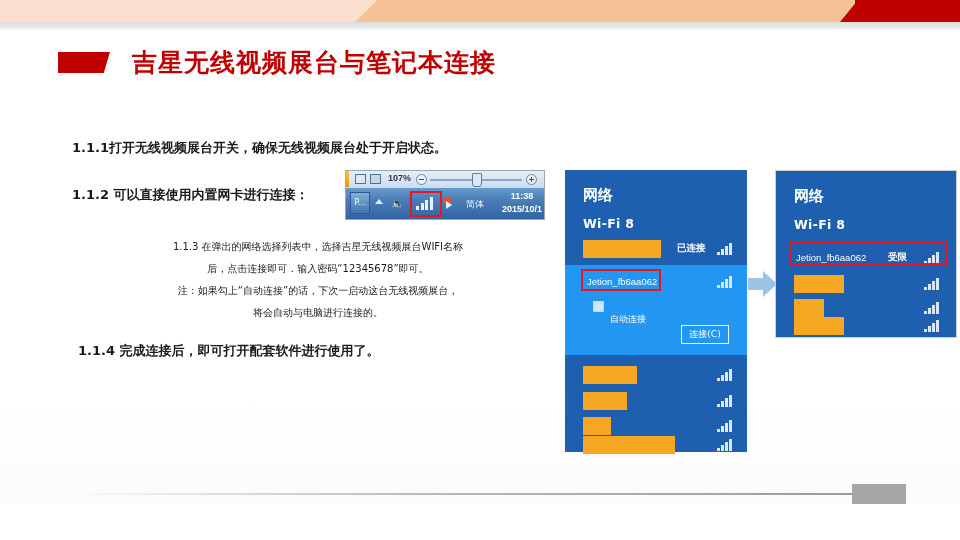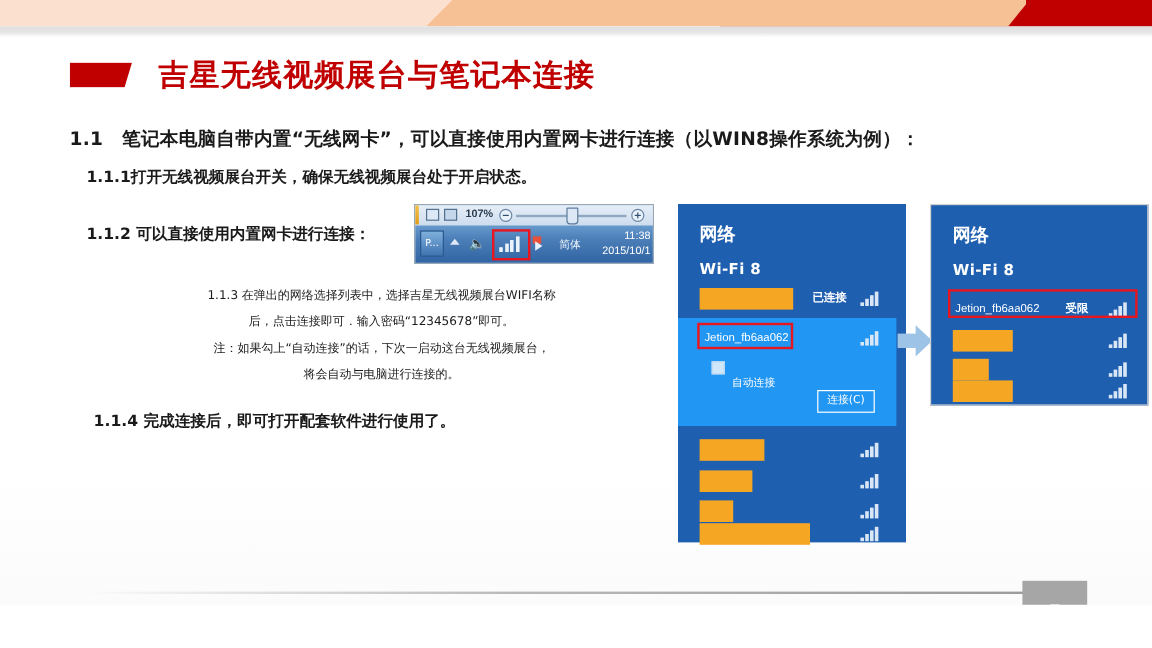--- a/index.html
+++ b/index.html
@@ -86,28 +86,28 @@
   .tb-sig span:nth-child(1){ left:0;  height:4px; }
   .tb-sig span:nth-child(2){ left:4.5px; height:7px; }
   .tb-sig span:nth-child(3){ left:9px; height:10px; }
   .tb-sig span:nth-child(4){ left:13.5px; height:13px; }
   .tb-flag { position: absolute; left: 98px; top: 9px; width: 10px; height: 12px; }
   .tb-flag .f { position: absolute; left:0; top:0; width: 7px; height: 6px; background: #e8503a; }
   .tb-flag .p { position: absolute; left:2px; top:4px; width: 0; height:0;
                 border-left: 6px solid #e9f1fa; border-top: 4px solid transparent;
                 border-bottom: 4px solid transparent; }
   .tb-ime { position: absolute; left: 120px; top: 10px; font-size: 9px; color: #f0f6fc; }
-  .tb-time { position: absolute; right: 4px; top: 2px; text-align: right; font-size: 9px;
-             color: #ffffff; font-weight: normal; line-height: 13px;
+  .tb-time { position: absolute; right: 4px; top: 2px; text-align: center; font-size: 9px;
+             color: #ffffff; font-weight: bold; line-height: 13px;
              font-family: "Liberation Sans", sans-serif; }
   .tb-hl { position: absolute; left: 64px; top: 20px; width: 32px; height: 26px;
            border: 2px solid #e8171f; box-sizing: border-box; }
 
   
-  .netpanel { position: absolute; background: #1f5fb0; padding-left: 8px; }
+  .netpanel { position: absolute; background: #1f5fb0; }
   .np-left { left: 565px; top: 170px; width: 182px; height: 282px; }
   .np-right{ left: 775px; top: 170px; width: 182px; height: 168px;
              border: 1px solid #cfcfcf; box-sizing: border-box; }
   .np-title { position: absolute; left: 18px; top: 16px; color: #ffffff;
               font-size: 15px; font-weight: bold; }
   .np-sub   { position: absolute; left: 18px; top: 46px; color: #ffffff;
               font-size: 12.5px; font-weight: bold; letter-spacing: .3px; }
   .np-row { position: absolute; left: 0; width: 100%; height: 26px; }
   .bar { position: absolute; left: 18px; top: 4px; height: 18px; background: #f5a623; }
   .sig { position: absolute; width: 17px; height: 13px; top: 6px; }
@@ -161,21 +161,20 @@
     <div class="banner-seg seg-b"></div>
     <div class="banner-seg seg-c"></div>
   </div>
   <div class="banner-shadow"></div>
 
   <div class="title-row">
     <div class="title-mark"></div>
     <div class="title-text">吉星无线视频展台与笔记本连接</div>
   </div>
 
-  <div class="body-text t11">1.1　笔记本电脑自带内置“无线网卡”，可以直接使用内置网卡进行连接（以WIN8操作系统为例）：</div>
   <div class="body-text t111">1.1.1打开无线视频展台开关，确保无线视频展台处于开启状态。</div>
   <div class="body-text t112">1.1.2  可以直接使用内置网卡进行连接：</div>
 
   <div class="body-text t113">
     <div>1.1.3  在弹出的网络选择列表中，选择吉星无线视频展台WIFI名称</div>
     <div>后，点击连接即可．输入密码“12345678”即可。</div>
     <div>注：如果勾上“自动连接”的话，下次一启动这台无线视频展台，</div>
     <div>将会自动与电脑进行连接的。</div>
   </div>
 

